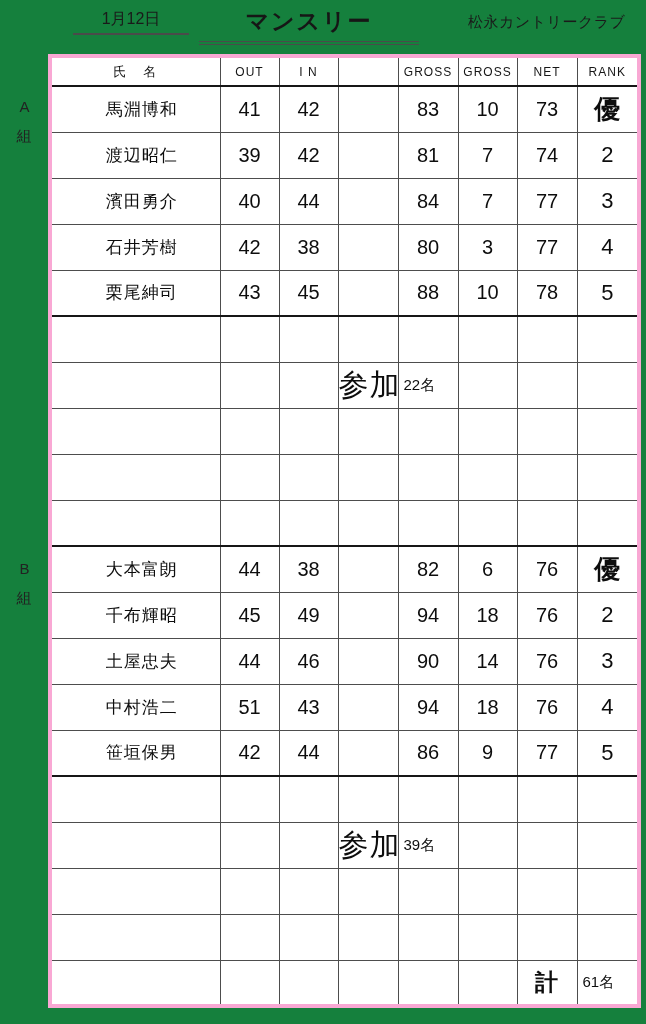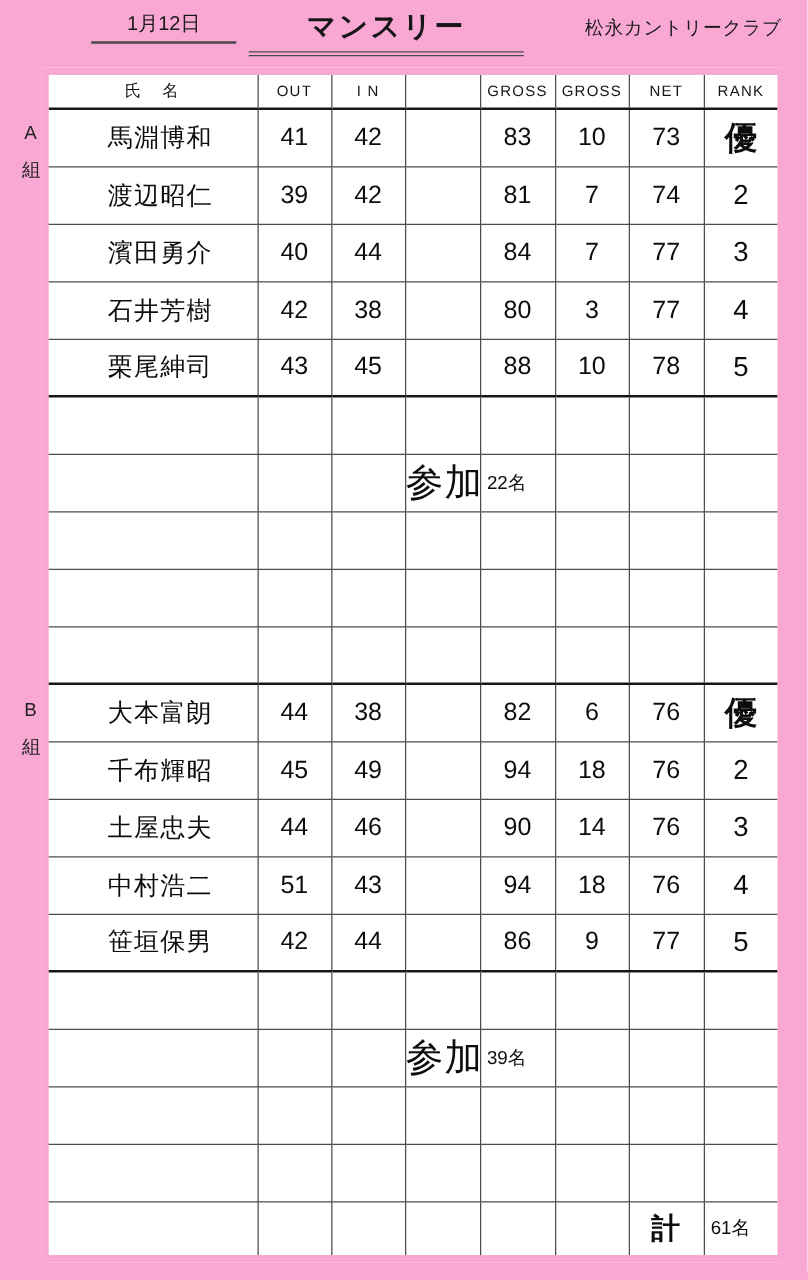--- a/index.html
+++ b/index.html
@@ -2,21 +2,21 @@
 <html><head>
 <meta charset="utf-8">
 <style>
   * { margin:0; padding:0; box-sizing:border-box; }
   html,body { background:#ffffff; }
   body {
     width:646px; height:1024px;
     font-family:"Liberation Sans","DejaVu Sans",sans-serif;
     color:#111; position:relative; overflow:hidden;
   }
-  .sheet { position:relative; width:646px; height:1024px; background:#f9a8d4; }
+  .sheet { position:relative; width:646px; height:1024px; background:#15803d; }
 
   
   .hdr-date {
     position:absolute; left:73px; top:9px; width:116px;
     text-align:center; font-size:16px; color:#1a1a1a;
     padding-bottom:3px; border-bottom:2px solid #4a4a4a;
   }
   .hdr-title {
     position:absolute; left:199px; top:6px; width:220px;
     text-align:center; font-size:23px; font-weight:bold; letter-spacing:2px;
@@ -31,36 +31,36 @@
   .group-label {
     position:absolute; left:7px; width:26px;
     writing-mode:vertical-rl; text-orientation:upright;
     font-size:15px; color:#222; letter-spacing:2px; text-align:center;
   }
   .group-a { top:84px; height:48px; }
   .group-b { top:546px; height:48px; }
 
   
   table.results {
-    position:absolute; left:33px; top:54px; width:589px;
+    position:absolute; left:48px; top:54px; width:589px;
     border-collapse:collapse; table-layout:fixed;
-    border:6px solid #f9a8d4; background:#fff;
+    border:4px solid #f9a8d4; background:#fff;
   }
   .results th, .results td {
     border:1px solid #4d4d4d; overflow:hidden; white-space:nowrap;
   }
   .results thead th {
     height:30px; font-size:12px; font-weight:normal; letter-spacing:1px;
     color:#161616; text-align:center; border-bottom:2px solid #161616;
   }
   .results thead th.h-name { font-size:13px; letter-spacing:2px; }
   .results tbody td { height:46px; text-align:center; }
   .results tr.thick td { border-bottom:2px solid #161616;margin-top:32px; }
 
-  .c-name { text-align:center; padding-left:12px; font-size:20px; letter-spacing:1px; color:#0d0d0d; }
+  .c-name { text-align:center; padding-left:12px; font-size:17px; letter-spacing:1px; color:#0d0d0d; }
   .c-val  { font-size:20px; color:#0d0d0d; }
   .rank   { font-size:22px; }
   .win    { font-size:26px; font-weight:600; }
   .sanka  { font-size:30px; letter-spacing:1px; }
   .count  { text-align:left !important; padding-left:5px; font-size:15px; }
   .kei    { font-size:23px; font-weight:bold; letter-spacing:1px; }
 </style>
 </head>
 <body>
 

